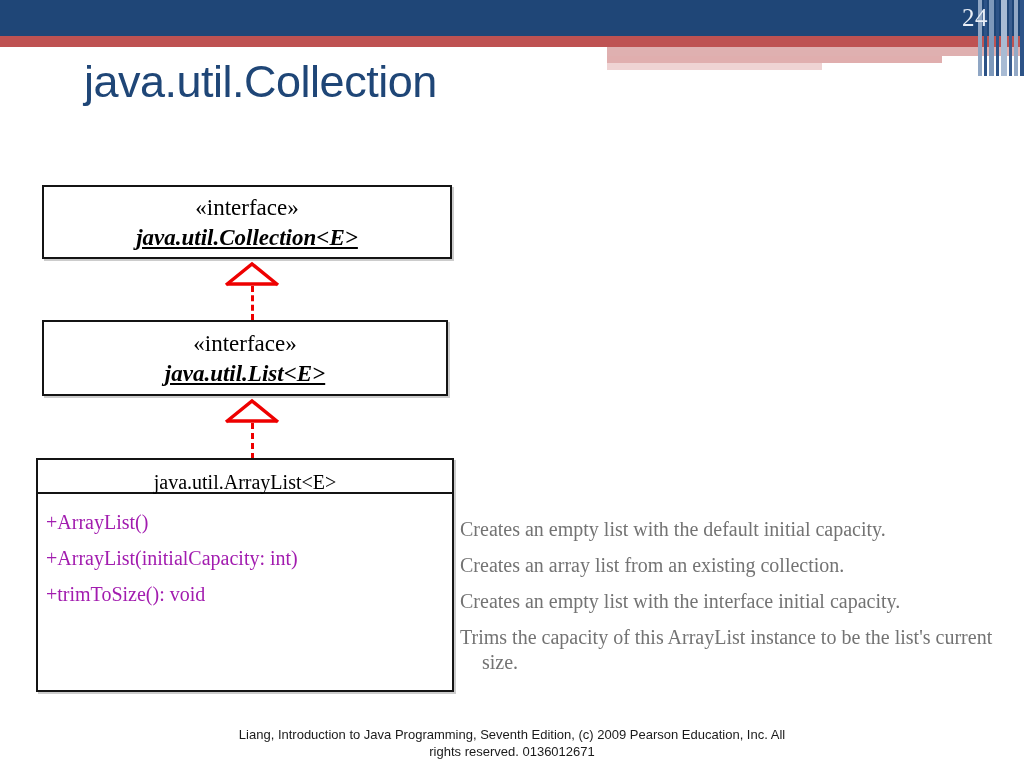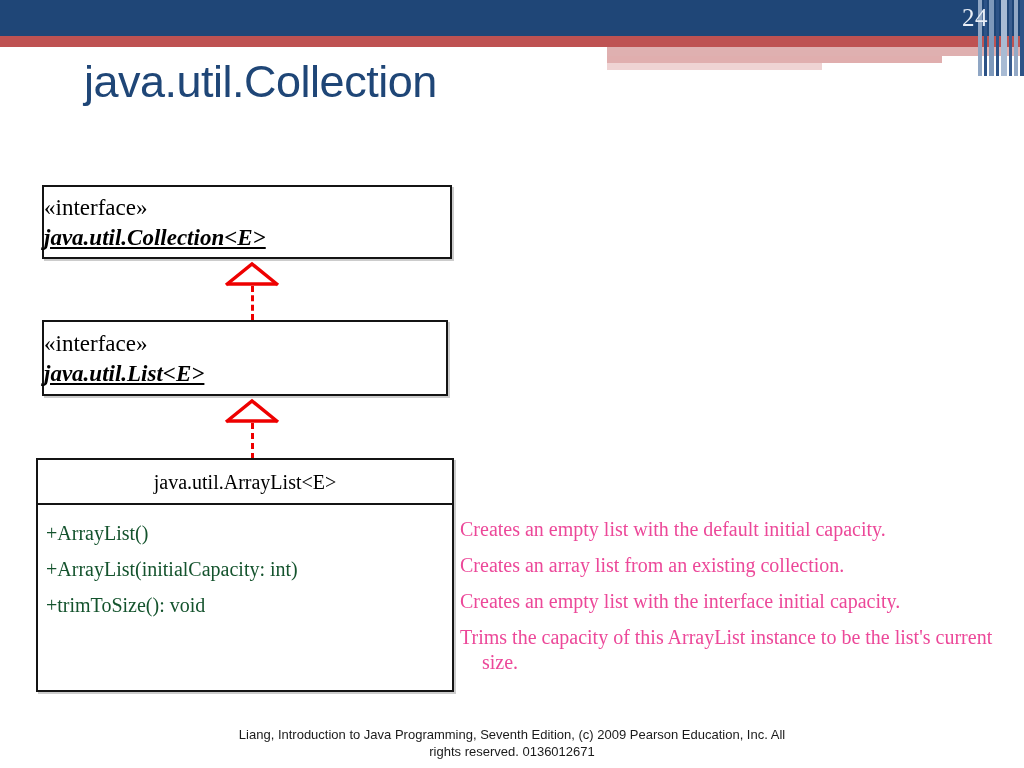--- a/index.html
+++ b/index.html
@@ -125,20 +125,21 @@
     width: 1024px; height: 768px;
   }
   .uml-box {
     position: absolute;
     border: 2px solid #141414;
     background: #ffffff;
     box-sizing: border-box;
     box-shadow: 2px 2px 0 rgba(0,0,0,0.20);
   }
   .uml-name {
+    text-align: center;
     font-size: 23px;
     line-height: 30px;
     color: #000000;
   }
   .uml-stereotype {
     display: block;
     font-style: normal;
   }
   .uml-qualified {
     display: block;
@@ -163,35 +164,35 @@
   }
   #box-list .uml-name { padding-top: 7px; }
 
   #box-arraylist {
     left: 36px;
     top: 458px;
     width: 418px;
     height: 234px;
   }
   #box-arraylist .al-title {
-    height: 45px;
+    height: 34px;
     border-bottom: 2px solid #141414;
     text-align: center;
     font-size: 20px;
     line-height: 44px;
     color: #000000;
     box-sizing: border-box;
   }
   #box-arraylist .al-members {
     padding: 10px 0 0 8px;
   }
   .al-member {
     font-size: 20px;
     line-height: 36px;
-    color: #14532d;
+    color: #a21caf;
     white-space: nowrap;
   }
 
   
   .gen-arrow {
     position: absolute;
     width: 60px;
   }
   .gen-arrow .tri {
     position: absolute;
@@ -221,21 +222,21 @@
   
   #descriptions {
     position: absolute;
     left: 460px;
     top: 517px;
     width: 545px;
   }
   .description-item {
     font-size: 20px;
     line-height: 25px;
-    color: #ec4899;
+    color: #737373;
     margin-bottom: 11px;
     padding-left: 22px;
     text-indent: -22px;
   }
 
   
   #footer-credit {
     position: absolute;
     left: 0;
     top: 726px;

